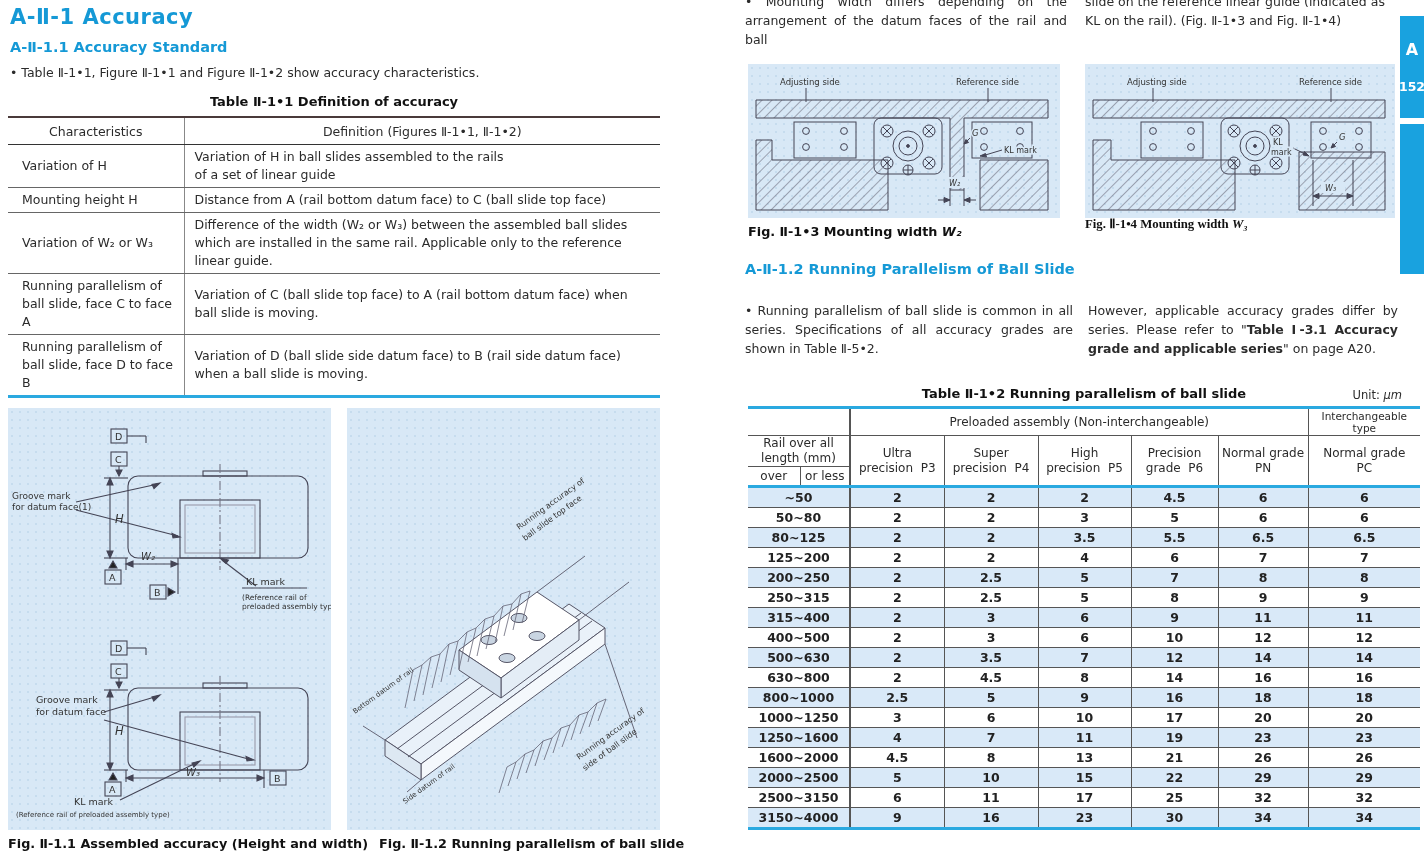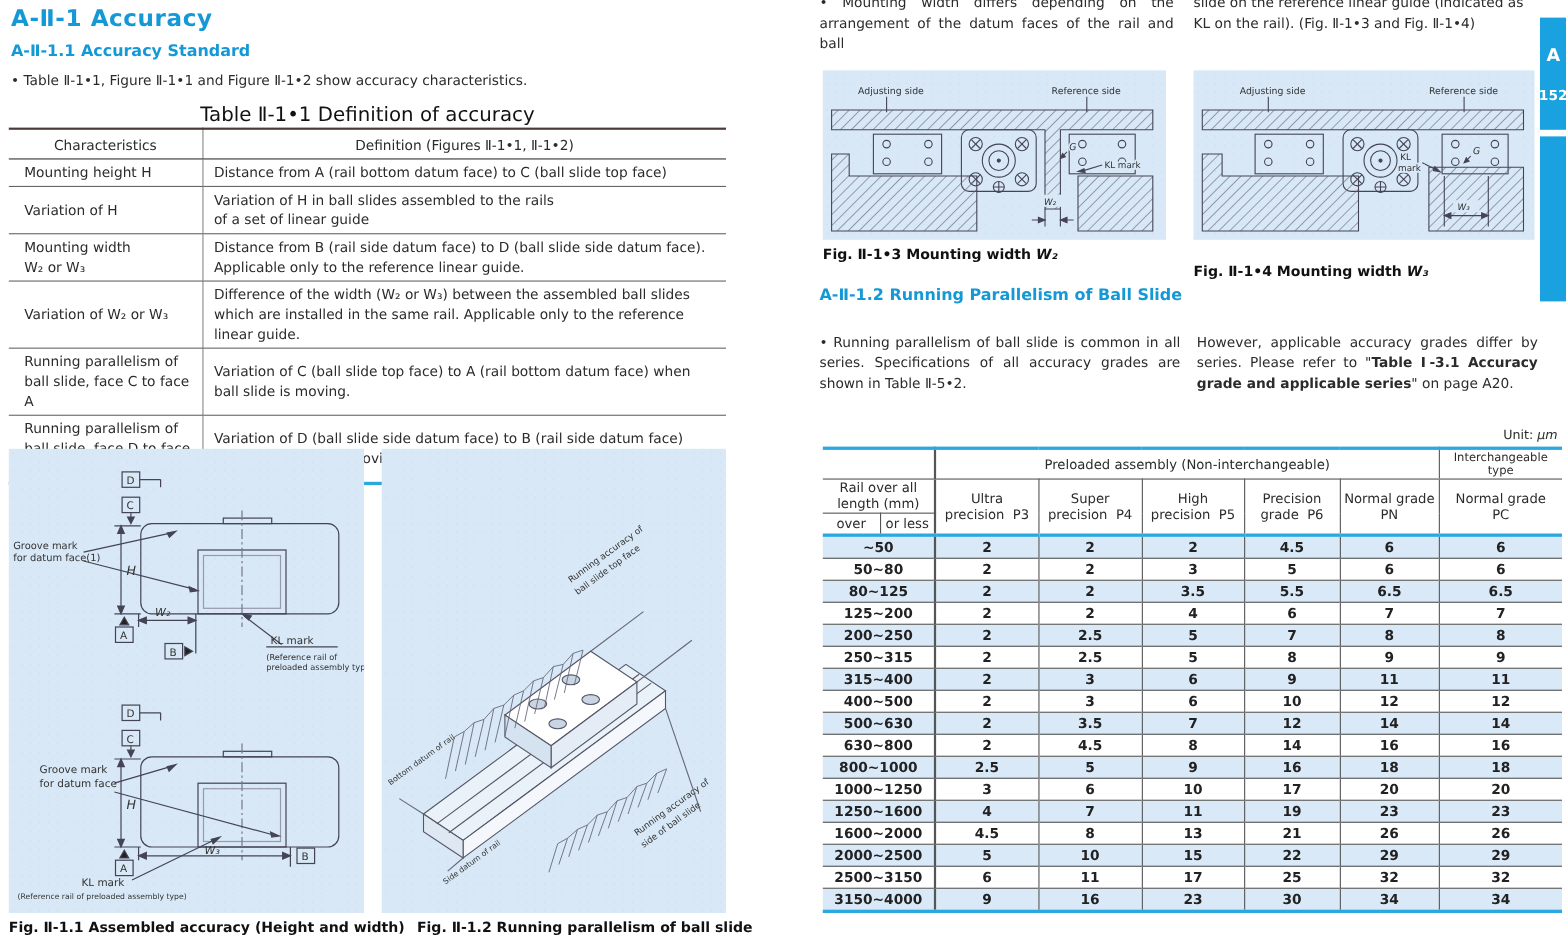--- a/index.html
+++ b/index.html
@@ -53,49 +53,43 @@
   svg text{font-family:"DejaVu Sans","Liberation Sans",sans-serif;fill:#333;}
   .halo{stroke:#d8e8f6;stroke-width:3px;paint-order:stroke;}
 </style>
 </head>
 <body>
 
 <div class="abs h1 blue" style="left:10px;top:5px;">A-Ⅱ-1   Accuracy</div>
 <div class="abs h2 blue" style="left:10px;top:39px;">A-Ⅱ-1.1   Accuracy Standard</div>
 <div class="abs" style="left:10px;top:65px;text-align:center;">• Table Ⅱ-1•1, Figure Ⅱ-1•1 and Figure Ⅱ-1•2 show accuracy characteristics.</div>
 
-<div class="abs" style="left:8px;top:94px;width:652px;text-align:center;font-weight:normal;font-size:18px;color:#111;">Table Ⅱ-1•1    Definition of accuracy</div>
+<div class="abs" style="left:8px;top:94px;width:652px;text-align:center;font-weight:bold;font-size:13px;color:#111;">Table Ⅱ-1•1    Definition of accuracy</div>
 
 <table class="t1 abs" style="left:8px;top:116px;">
   <colgroup>
       <col style="width:176px">
       <col style="width:476px">
     </colgroup>
   <thead>
     <tr>
       <th>Characteristics</th>
       <th>Definition (Figures Ⅱ-1•1, Ⅱ-1•2)</th>
     </tr>
   </thead>
   <tbody>
 
   <tr>
-      <td class="char">Mounting height H</td>
-      <td class="def">Distance from A (rail bottom datum face) to C (ball slide top face)</td>
-    </tr>
-      <tr>
       <td class="char">Variation of H</td>
       <td class="def">Variation of H in ball slides assembled to the rails
 of a set of linear guide</td>
     </tr>
       <tr>
-      <td class="char">Mounting width
-W₂ or W₃</td>
-      <td class="def">Distance from B (rail side datum face) to D (ball slide side datum face).
-Applicable only to the reference linear guide.</td>
+      <td class="char">Mounting height H</td>
+      <td class="def">Distance from A (rail bottom datum face) to C (ball slide top face)</td>
     </tr>
       <tr>
       <td class="char">Variation of W₂ or W₃</td>
       <td class="def">Difference of the width (W₂ or W₃) between the assembled ball slides
 which are installed in the same rail. Applicable only to the reference
 linear guide.</td>
     </tr>
       <tr>
       <td class="char">Running parallelism of
 ball slide, face C to face A</td>
@@ -426,33 +420,34 @@
         <path d="M224,92 l-6,-1 l1.5,-3.5 z" fill="#445"></path>
     </g>
     <text x="42" y="21" font-size="8.5">Adjusting side</text>
     <text x="214" y="21" font-size="8.5">Reference side</text>
     <text x="254" y="76" font-size="8.5" font-style="italic" class="halo">G</text>
     <text x="188" y="81" font-size="8" class="halo">KL</text>
     <text x="186" y="91" font-size="8" class="halo">mark</text>
     <text x="240" y="127" font-size="8" font-style="italic">W₃</text>
   </svg>
 </div>
-<div class="abs caption" style="left:1085px;top:240px;">
+<div class="abs caption" style="left:1085px;top:216px;font-family:Liberation Serif, serif;">
   <span>Fig. Ⅱ-1•4  Mounting width </span><span style="font-style:italic;">W₃</span>
 </div>
 
 <div class="abs h2 blue" style="left:745px;top:261px;">A-Ⅱ-1.2   Running Parallelism of Ball Slide</div>
 
 <div class="abs para" style="left:745px;top:301px;width:328px;">• Running parallelism of ball slide is common in all series. Specifications of all accuracy grades are shown in Table Ⅱ-5•2.</div>
 <div class="abs para" style="left:1088px;top:301px;width:310px;">
   <span>However, applicable accuracy grades differ by series. Please refer to "</span><span style="font-weight:bold;">Table Ⅰ-3.1   Accuracy grade and applicable series</span><span>" on page A20.</span>
 </div>
 
 <div class="abs" style="left:748px;top:386px;width:672px;height:18px;">
-  <div style="position:absolute;right:4px;top:2px;font-size:11.5px;text-align:right;">
+  <div style="text-align:center;font-weight:bold;font-size:13px;color:#111;">Table Ⅱ-1•2   Running parallelism of ball slide</div>
+  <div style="position:absolute;right:18px;top:2px;font-size:11.5px;text-align:right;">
     <span>Unit: </span><span style="font-style:italic;">μm</span>
   </div>
 </div>
 
 <table class="t2 abs" style="left:748px;top:406px;">
   <colgroup>
     <col style="width:52px">
       <col style="width:50px">
     <col style="width:94px">
       <col style="width:94px">

